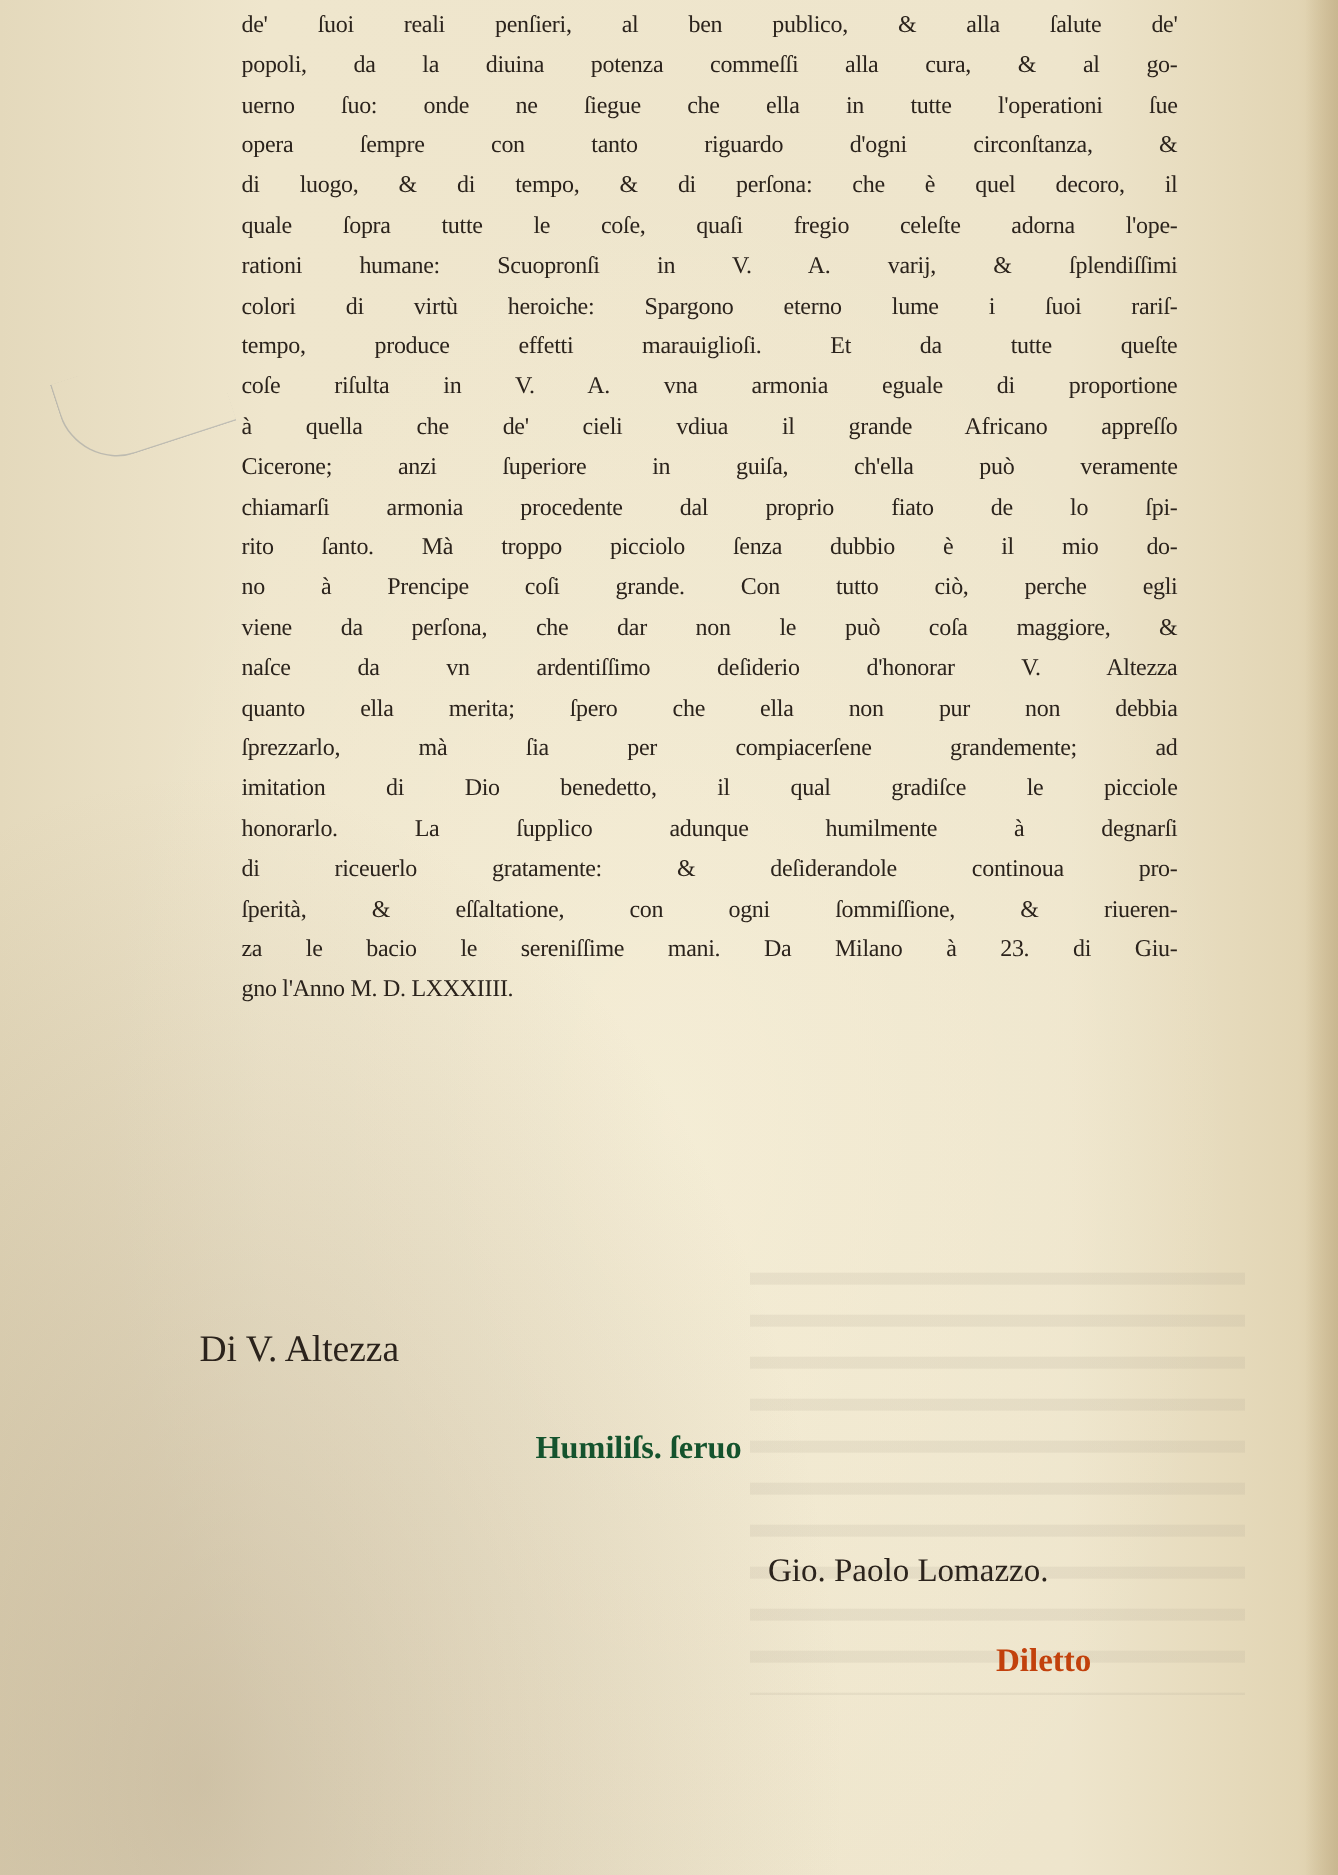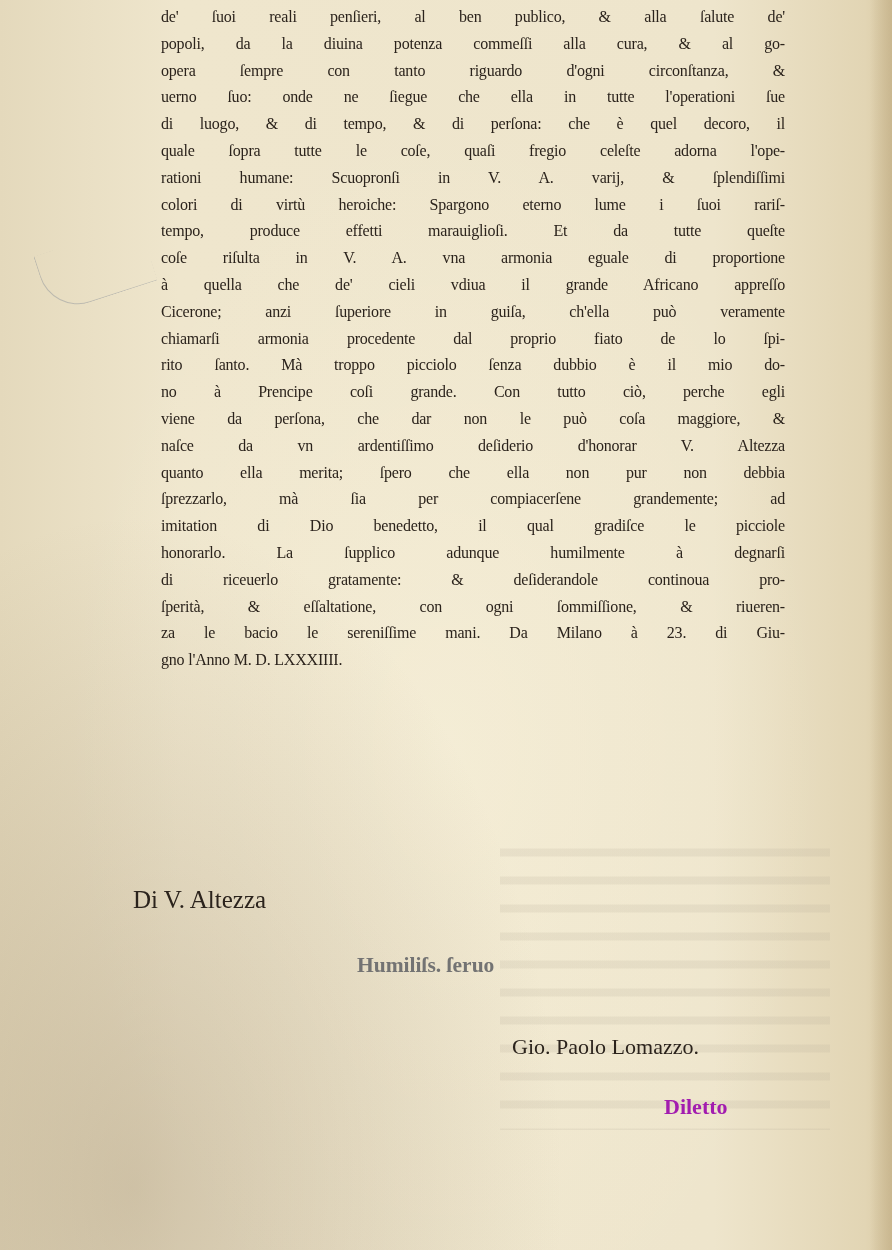--- a/index.html
+++ b/index.html
@@ -70,49 +70,49 @@
       left: 133px;
       top: 886px;
       font-size: 25px;
     }
     .servant {
       position: absolute;
       left: 357px;
       top: 953px;
       font-size: 21.5px;
       font-weight: bold;
-      color: #737373;
+      color: #14532d;
     }
     .author {
       position: absolute;
       left: 512px;
       top: 1034px;
       font-size: 22px;
     }
     .catchword {
       position: absolute;
       left: 664px;
       top: 1094px;
       font-size: 22px;
       font-weight: bold;
-      color: #a21caf;
+      color: #c2410c;
     }
   </style>
 </head>
 <body>
 
 <div class="page-edge"></div>
 <div class="show-through"></div>
 <div class="stamp"></div>
 
 <div class="body-text">
   <span class="line">de' ſuoi reali penſieri, al ben publico, &amp; alla ſalute de'</span>
   <span class="line">popoli, da la diuina potenza commeſſi alla cura, &amp; al go-</span>
+  <span class="line">uerno ſuo: onde ne ſiegue che ella in tutte l'operationi ſue</span>
   <span class="line">opera ſempre con tanto riguardo d'ogni circonſtanza, &amp;</span>
-  <span class="line">uerno ſuo: onde ne ſiegue che ella in tutte l'operationi ſue</span>
   <span class="line">di luogo, &amp; di tempo, &amp; di perſona: che è quel decoro, il</span>
   <span class="line">quale ſopra tutte le coſe, quaſi fregio celeſte adorna l'ope-</span>
   <span class="line">rationi humane: Scuopronſi in V. A. varij, &amp; ſplendiſſimi</span>
   <span class="line">colori di virtù heroiche: Spargono eterno lume i ſuoi rariſ-</span>
   <span class="line">tempo, produce effetti marauiglioſi. Et da tutte queſte</span>
   <span class="line">coſe riſulta in V. A. vna armonia eguale di proportione</span>
   <span class="line">à quella che de' cieli vdiua il grande Africano appreſſo</span>
   <span class="line">Cicerone; anzi ſuperiore in guiſa, ch'ella può veramente</span>
   <span class="line">chiamarſi armonia procedente dal proprio fiato de lo ſpi-</span>
   <span class="line">rito ſanto. Mà troppo picciolo ſenza dubbio è il mio do-</span>

